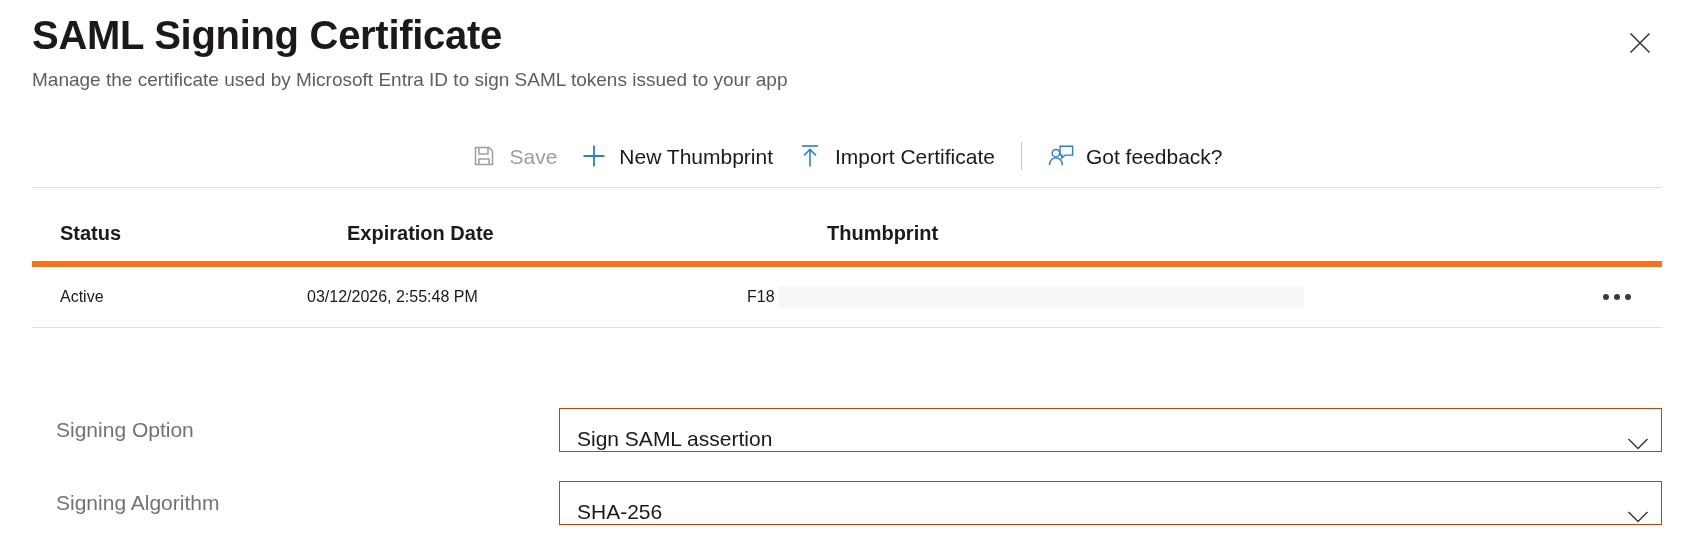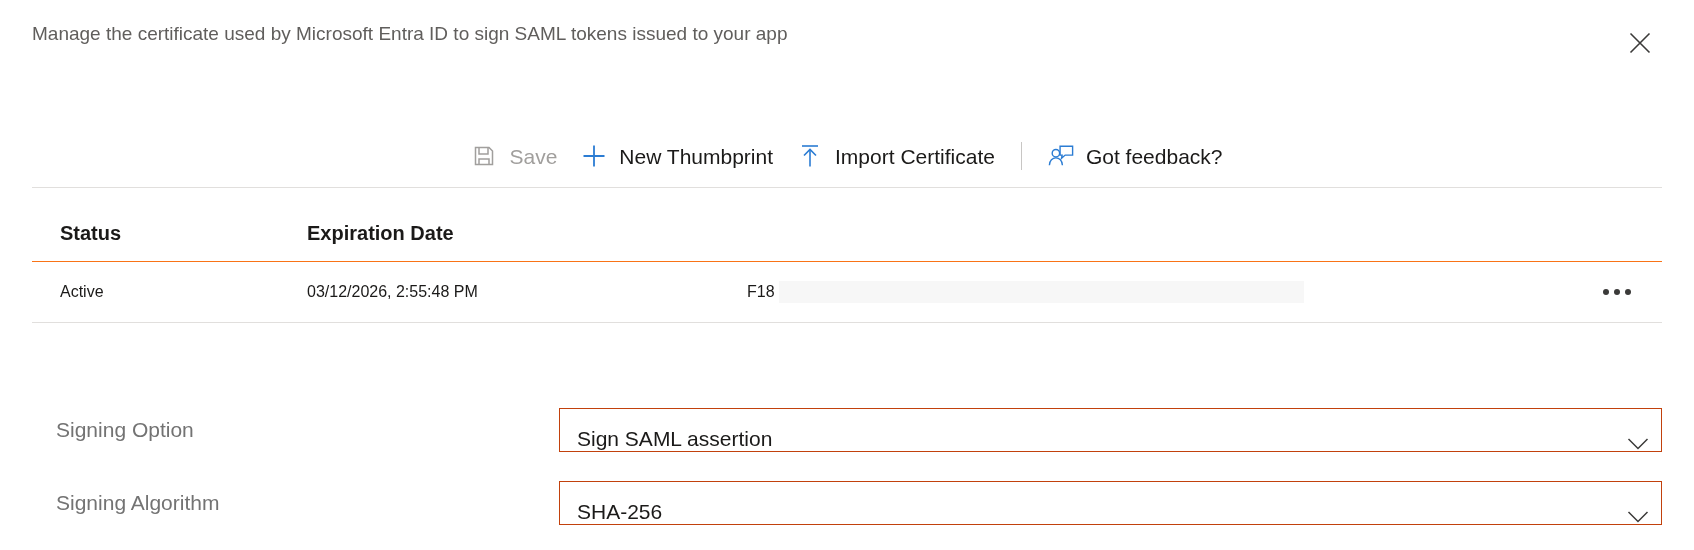--- a/index.html
+++ b/index.html
@@ -124,21 +124,22 @@
     right: 32px;
     top: 205px;
   }
   .trow {
     display: flex;
     align-items: center;
     position: relative;
   }
   .thead {
     height: 56px;
-    border-bottom: 1px solid #f97316;
+    border-bottom: 6px solid #f97316;
+    gap: 40px;
   }
   .tbody-row {
     height: 60px;
     border-bottom: 1px solid #e1dfdd;
   }
   .col-status   { width: 275px; padding-left: 28px; box-sizing: border-box; }
   .col-expiry   { width: 440px; box-sizing: border-box; }
   .col-thumb    { flex: 1 1 auto; box-sizing: border-box; }
   .col-actions  { width: 90px; display: flex; align-items: center; justify-content: center; }
 
@@ -230,20 +231,21 @@
     justify-content: center;
     flex: none;
   }
 </style>
 </head>
 <body>
 
 <div class="blade">
 
   <div class="header">
+    <h1 class="page-title">SAML Signing Certificate</h1>
     <div class="page-subtitle">Manage the certificate used by Microsoft Entra ID to sign SAML tokens issued to your app</div>
   </div>
 
   <button class="close-button">
     <span>
       <svg width="26" height="26" viewBox="0 0 26 26" aria-hidden="true">
         <path d="M3.5 3.5 L22.5 22.5 M22.5 3.5 L3.5 22.5" stroke="#3b3a39" stroke-width="1.6" fill="none"></path>
       </svg>
     </span>
   </button>
@@ -296,20 +298,21 @@
 
   </div>
 
   <div class="cmd-divider"></div>
 
   <div class="cert-table">
 
     <div class="trow thead">
       <div class="col-status th">Status</div>
       <div class="col-expiry th">Expiration Date</div>
+      <div class="col-thumb th">Thumbprint</div>
       <div class="col-actions"></div>
     </div>
 
     <div class="trow tbody-row">
       <div class="col-status td">Active</div>
       <div class="col-expiry td">03/12/2026, 2:55:48 PM</div>
       <div class="col-thumb td thumb-wrap">
         <span>F18</span>
         <span class="thumb-redaction"></span>
       </div>

